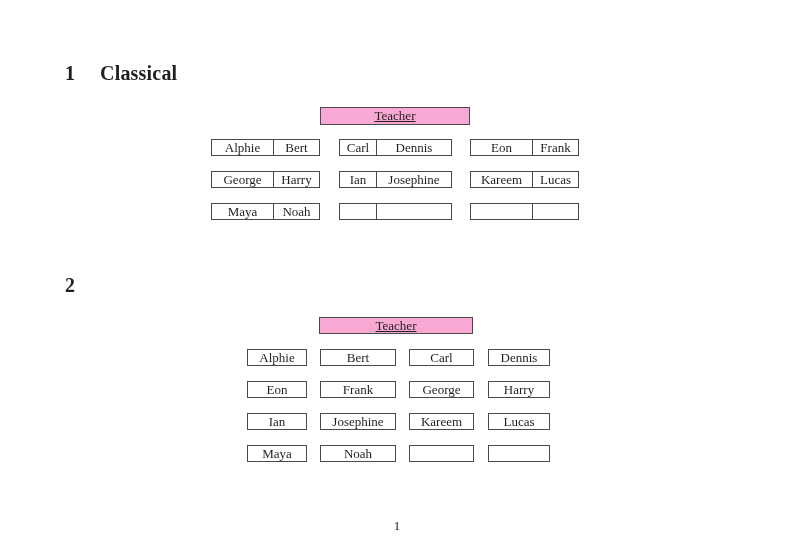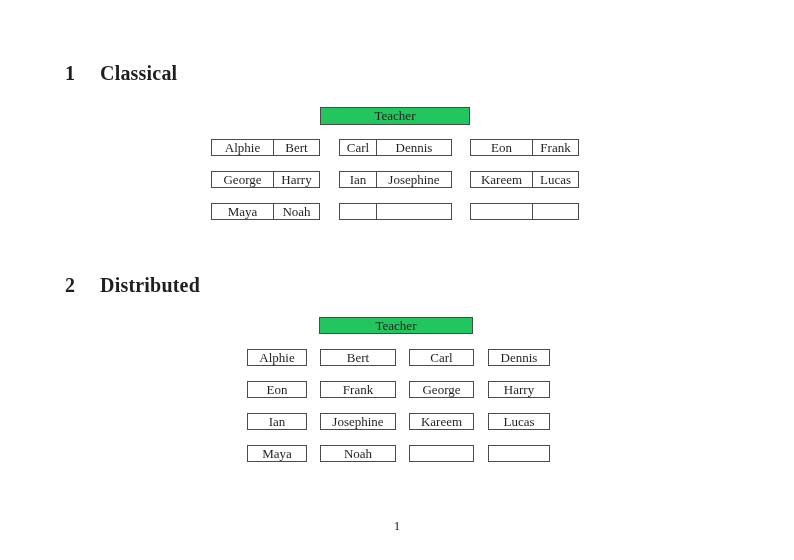--- a/index.html
+++ b/index.html
@@ -26,25 +26,26 @@
     letter-spacing: 0.2px;
   }
   .heading .sec-num {
     display: inline-block;
     width: 35px;
   }
   .teacher-box {
     position: absolute;
     box-sizing: border-box;
     border: 1px solid #4a4a4a;
-    background: #22c55e;
+    background: #f9a8d4;
     display: flex;
     align-items: center;
     justify-content: center;
     font-size: 13px;
+    text-decoration: underline;
   }
   .desk {
     position: absolute;
     box-sizing: border-box;
     border: 1px solid #4a4a4a;
     background: #ffffff;
     display: flex;
     height: 17px;
   }
   .desk .cell {
@@ -129,21 +130,20 @@
     <span class="cell" style="width:36px;"></span>
     <span class="cell right"></span>
   </div>
   <div class="desk" style="left:470px; top:203px; width:109px;">
     <span class="cell" style="width:61px;"></span>
     <span class="cell right"></span>
   </div>
 
   <div class="heading" style="top:274px;">
     <span class="sec-num">2</span>
-    <span>Distributed</span>
   </div>
 
   <div class="teacher-box" style="left:319px; top:317px; width:154px; height:17px;">
     <span>Teacher</span>
   </div>
 
   <div class="seat" style="left:247px; top:349px; width:60px;">Alphie</div>
   <div class="seat" style="left:320px; top:349px; width:76px;">Bert</div>
   <div class="seat" style="left:409px; top:349px; width:65px;">Carl</div>
   <div class="seat" style="left:488px; top:349px; width:62px;">Dennis</div>

